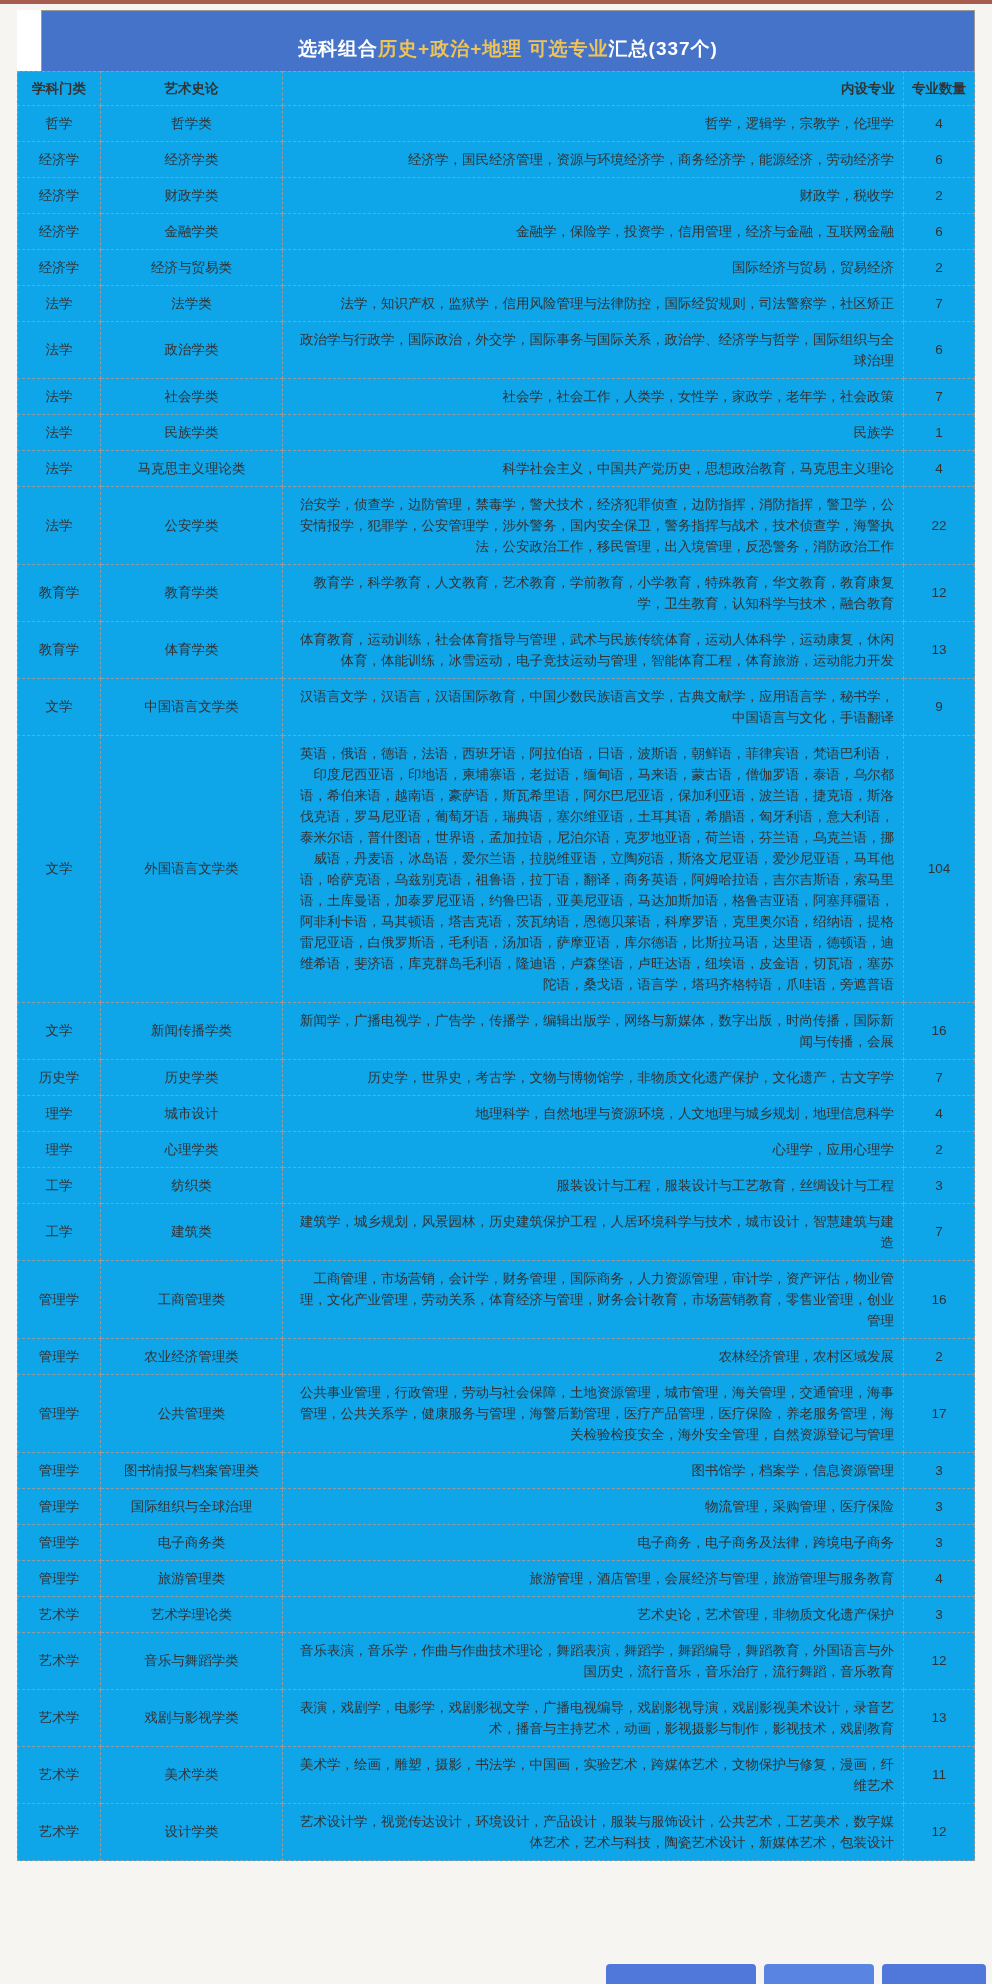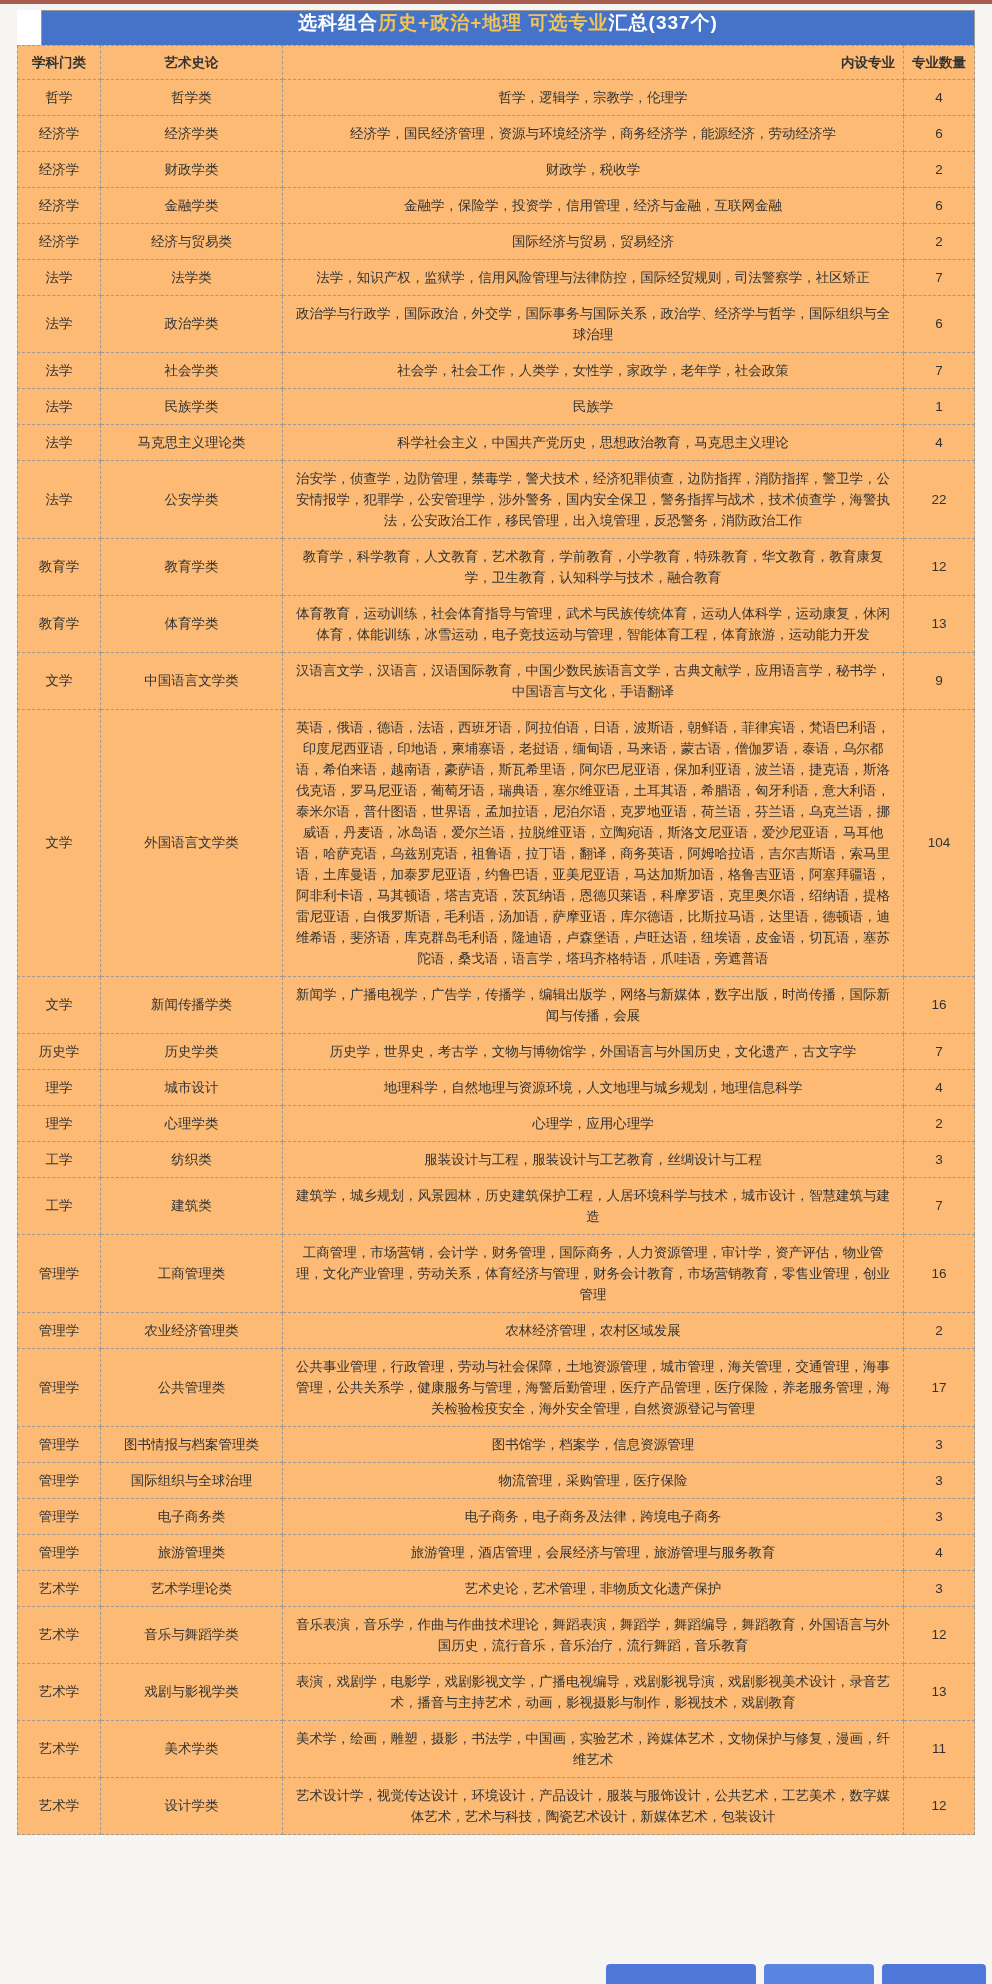--- a/index.html
+++ b/index.html
@@ -25,50 +25,50 @@
   .sheet{
     width:958px;
     margin:6px auto 0 auto;
     background:#ffffff;
   }
   .title-bar{
     background:var(--title-bg);
     border:1px solid var(--border);
     border-bottom:none;
     text-align:center;
-    padding:1px 4px 10px 4px;
+    padding:27px 4px 10px 4px;
     font-size:19px;
     font-weight:bold;
     letter-spacing:1px;
     line-height:1.2;
     margin-left:24px;
   }
   .title-bar .gold{color:var(--gold);}
   .title-bar .white{color:var(--white);}
   table{
     width:100%;
     border-collapse:collapse;
-    background:#fdba74;
+    background:#0ea5e9;
   }
   th,td{
     border:1px dashed var(--border);
     font-size:13.5px;
     line-height:21px;
     vertical-align:middle;
   }
   th{
     font-weight:bold;
     padding:6px 8px;
     text-align:center;
     white-space:nowrap;
   }
   th.col-majors{text-align:right;}
   td{padding:7px 9px;}
   td.col-cat, td.col-class, td.col-count{text-align:center;}
-  td.col-majors{text-align:center;}
+  td.col-majors{text-align:right;}
   .watermark-fragment{
     position:absolute;
     right:6px;
     bottom:0;
     width:380px;
     height:22px;
     overflow:hidden;
     opacity:.9;
   }
   .watermark-fragment .wm-block{
@@ -215,21 +215,21 @@
   <tr>
     <td class="col-cat">文学</td>
     <td class="col-class">新闻传播学类</td>
     <td class="col-majors">新闻学，广播电视学，广告学，传播学，编辑出版学，网络与新媒体，数字出版，时尚传播，国际新闻与传播，会展</td>
     <td class="col-count">16</td>
   </tr>
 
   <tr>
     <td class="col-cat">历史学</td>
     <td class="col-class">历史学类</td>
-    <td class="col-majors">历史学，世界史，考古学，文物与博物馆学，外国语言与外国历史，文化遗产，古文字学</td>
+    <td class="col-majors">历史学，世界史，考古学，文物与博物馆学，非物质文化遗产保护，文化遗产，古文字学</td>
     <td class="col-count">7</td>
   </tr>
 
   <tr>
     <td class="col-cat">理学</td>
     <td class="col-class">城市设计</td>
     <td class="col-majors">地理科学，自然地理与资源环境，人文地理与城乡规划，地理信息科学</td>
     <td class="col-count">4</td>
   </tr>
 

